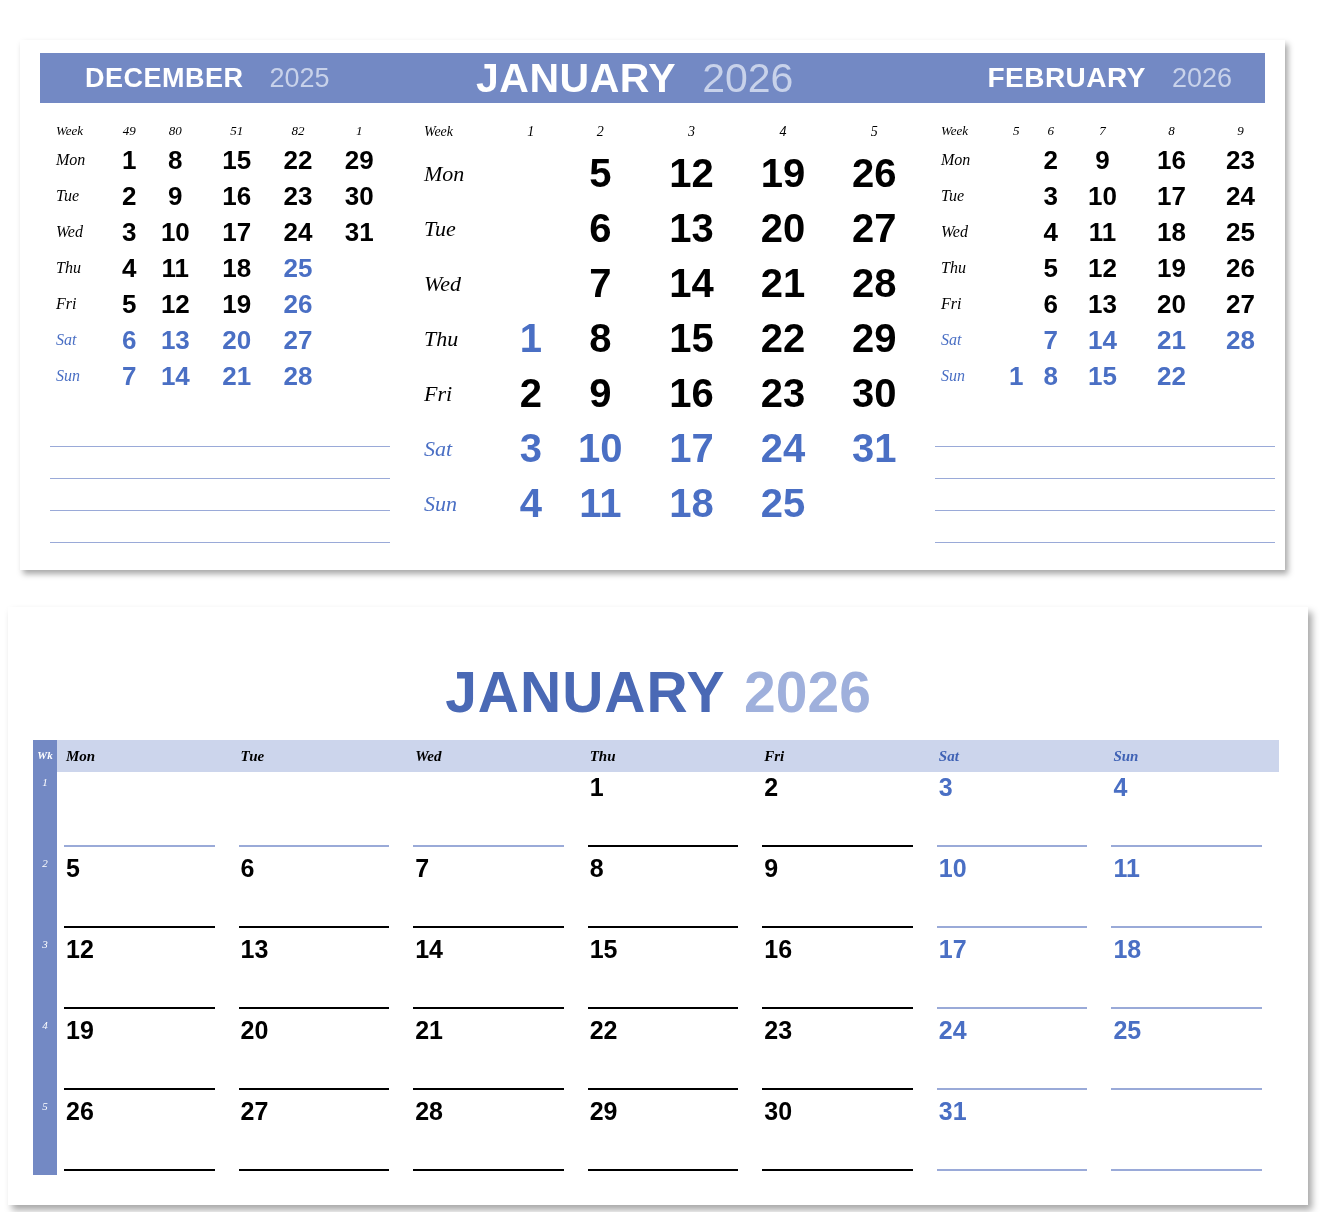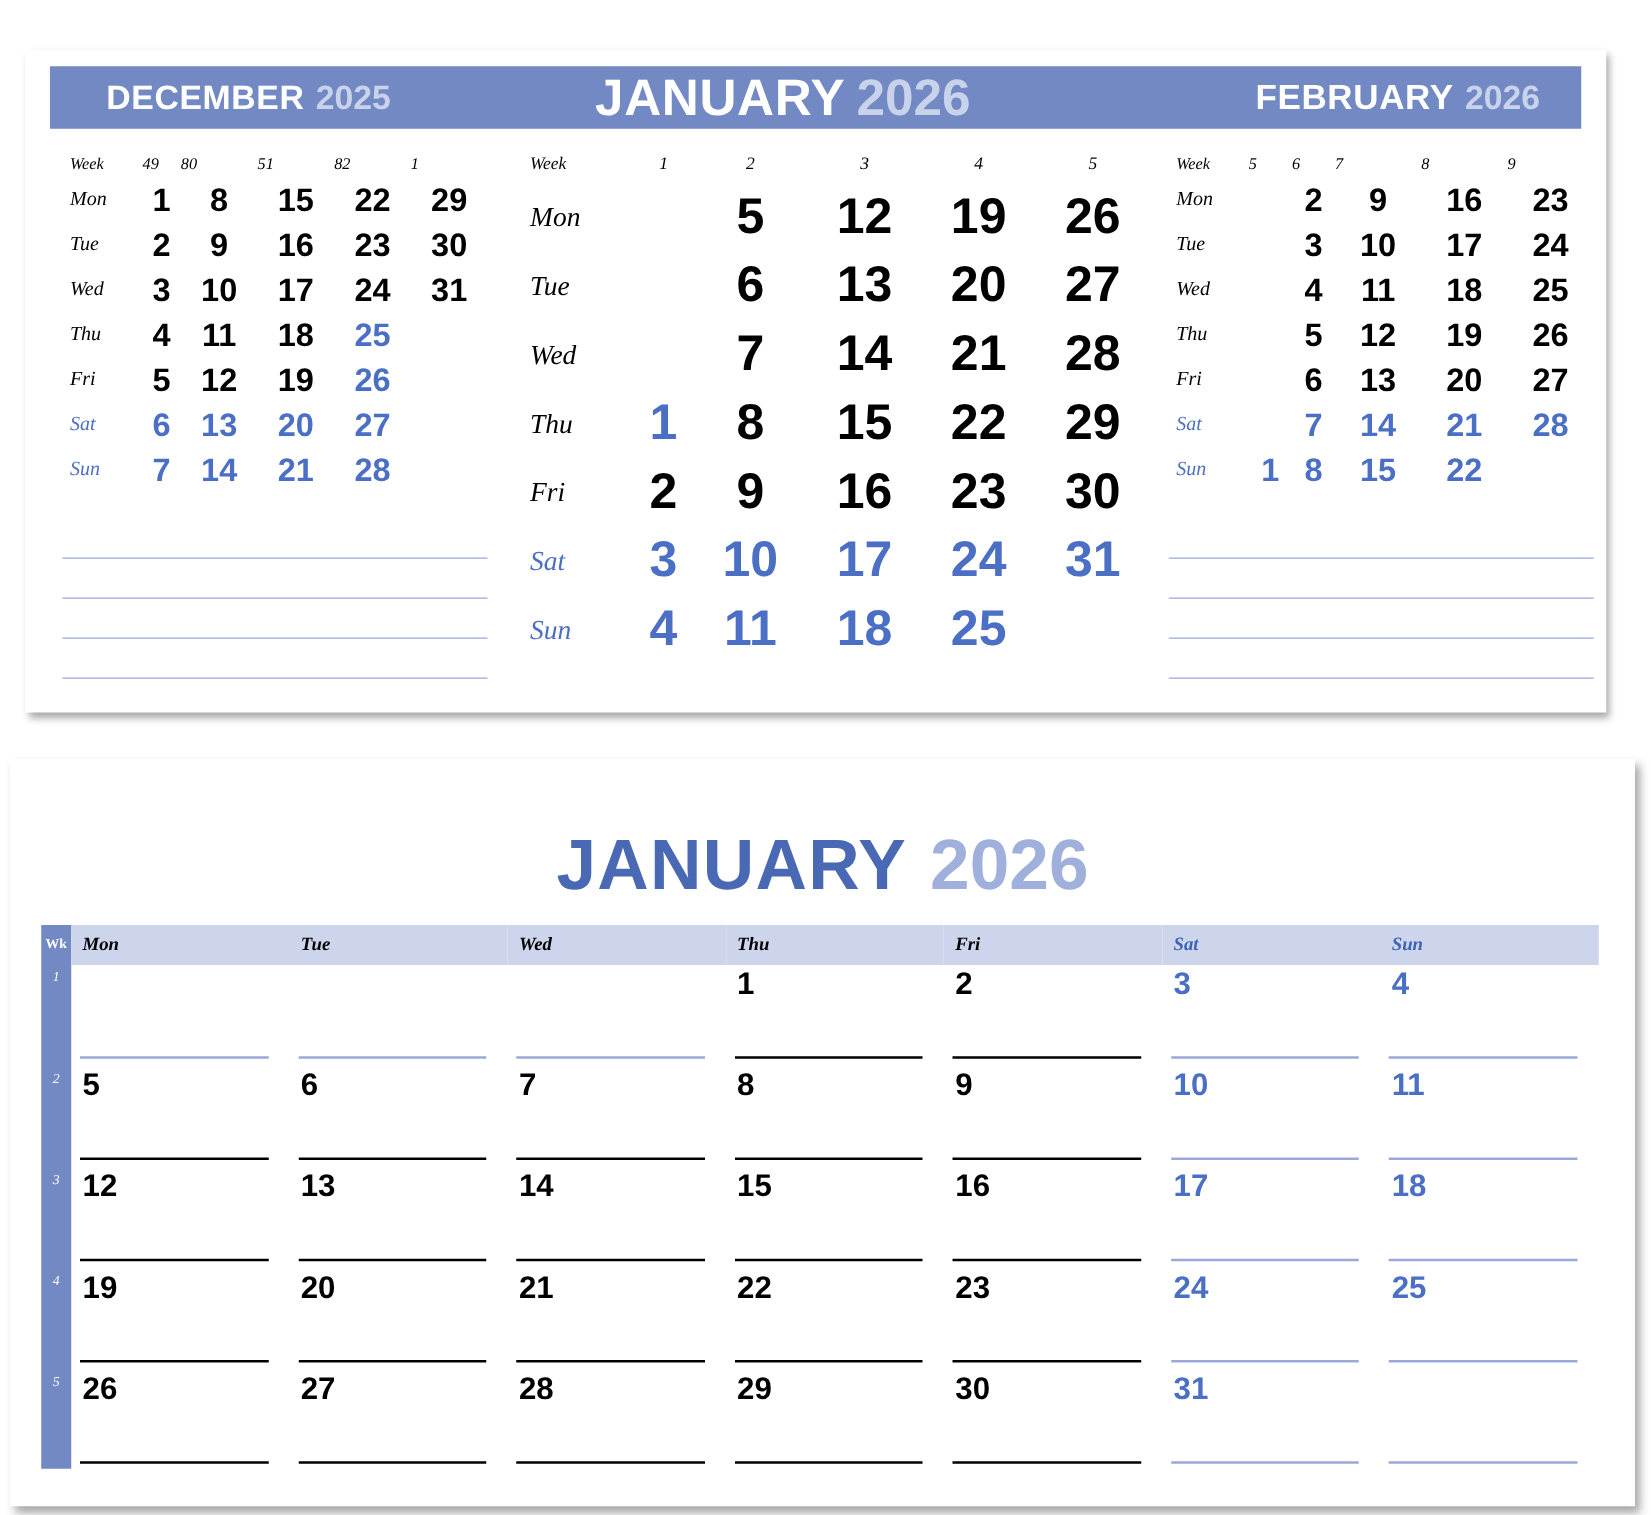--- a/index.html
+++ b/index.html
@@ -43,23 +43,23 @@
     display: flex;
     align-items: baseline;
     white-space: nowrap;
   }
   .hdr-cell .m {
     font-weight: bold;
     color: #ffffff;
     letter-spacing: 0.5px;
   }
   .hdr-cell .y {
-    font-weight: bold;
+    font-weight: normal;
     color: #c8d2ea;
-    margin-left: 9px;
+    margin-left: 26px;
   }
   .hdr-prev { position: absolute; left: 45px; }
   .hdr-prev .m { font-size: 27px; }
   .hdr-prev .y { font-size: 27px; }
   .hdr-main { position: absolute; left: 436px; }
   .hdr-main .m { font-size: 41px; }
   .hdr-main .y { font-size: 41px; }
   .hdr-next { position: absolute; right: 33px; }
   .hdr-next .m { font-size: 28px; }
   .hdr-next .y { font-size: 27px; }
@@ -72,20 +72,21 @@
   }
   .side-left { left: 30px; }
   .side-right { left: 915px; }
 
   .side-month table { border-collapse: collapse; width: 100%; }
   .side-month td { padding: 0; }
   .side-wkrow td {
     font-size: 13px;
     font-style: italic;
     color: #000;
+    text-align: center;
     height: 22px;
     font-family: "Liberation Serif", serif;
   }
   .side-wkrow td.lbl {
     text-align: left;
     padding-left: 6px;
     font-size: 13px;
   }
   .side-dayrow td {
     font-size: 26px;
@@ -201,20 +202,21 @@
     position: absolute;
     left: 0;
     top: 0;
     width: 24px;
     background: #7389c4;
   }
   .wkcol .wkhead {
     height: 30px;
     color: #ffffff;
     font-size: 11px;
+    font-style: italic;
     font-weight: bold;
     text-align: center;
     line-height: 30px;
     font-family: "Liberation Serif", serif;
   }
   .wkcol .wkno {
     height: 81px;
     color: #ffffff;
     font-size: 11px;
     font-style: italic;

